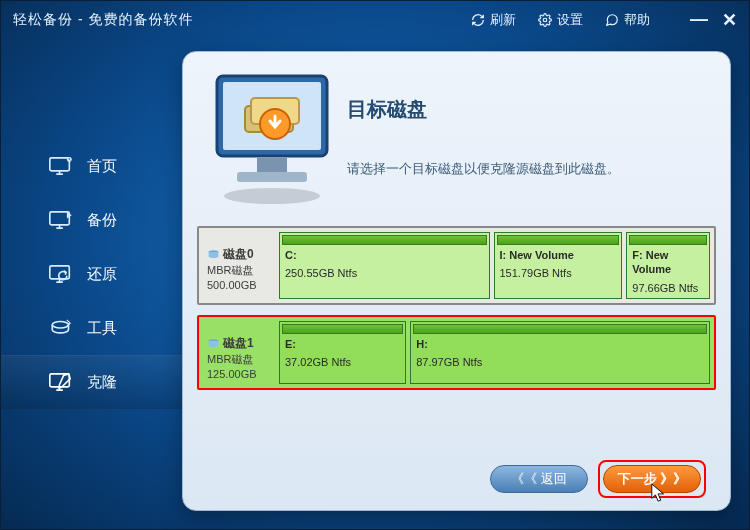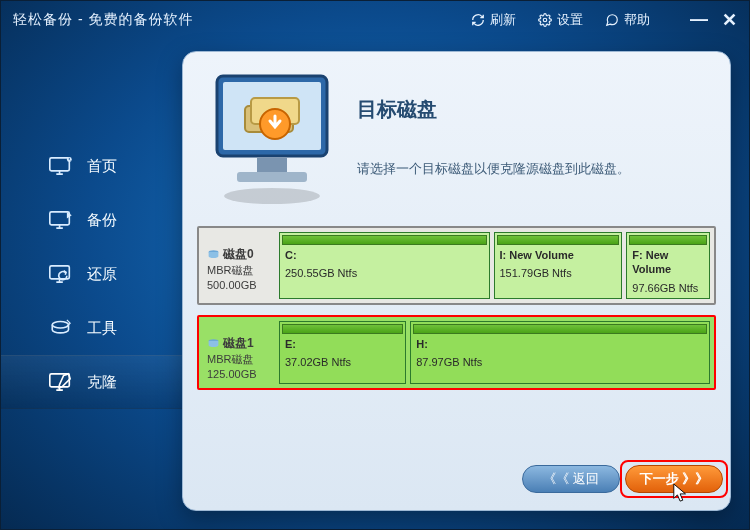--- a/index.html
+++ b/index.html
@@ -30,21 +30,21 @@
   .nav-item.active { background: linear-gradient(to bottom, rgba(255,255,255,0.05), rgba(0,0,0,0.12)); border-top:1px solid rgba(255,255,255,0.12); border-bottom:1px solid rgba(0,0,0,0.25);}
   .nav-item svg { width: 26px; height: 22px; flex-shrink: 0; }
 
   .panel {
     flex: 1; margin: 12px 18px 18px 0;
     background: linear-gradient(to bottom, #eef4fb 0%, #dbe7f3 100%);
     border-radius: 14px; border: 1px solid #9db8d4;
     box-shadow: 0 8px 24px rgba(0,0,0,0.35);
     padding: 14px 14px 50px 14px; position: relative;
   }
-  .hero { display: flex; gap: 10px; }
+  .hero { display: flex; gap: 0; }
   .hero-img { width: 150px; height: 150px; display:flex; align-items:center; justify-content:center; }
   .hero-text { padding-top: 30px; color: #2a4a6a; }
   .hero-text h2 { font-size: 20px; font-weight: bold; margin-bottom: 10px; color:#254b71;}
   .hero-text p { font-size: 13px; color:#3c5a77;margin-top:37px;}
 
   .disk-row { border: 2px solid #888; background:#e8e8e4; margin-top: 10px; display:flex; padding:4px; gap:4px; border-radius:2px;}
   .disk-row.selected { border: 2px solid #ff0000; background:#99e066; }
   .disk-head { width: 72px; padding: 2px 4px; font-size: 11px; color:#3c3c3c; line-height:1.4;margin-top:12px;}
   .disk-head .dname { font-weight:bold; font-size:12px; display:flex; align-items:center; gap:3px;}
   .disk-head .dname svg{width:13px;height:11px;}
@@ -52,21 +52,21 @@
   .part {
     border: 1px solid #2c7a2c; background:#c5f0a0; font-size:11px; color:#2a2a2a;
     padding:0; display:flex; flex-direction:column; line-height:1.3;
     position:relative;
   }
   .disk-row.selected .part{ background:#92dd59;}
   .part .bar{ height:10px; margin:2px; background:linear-gradient(to bottom,#6fc23a,#4aa317); border:1px solid #3a7a1f;}
   .part .plabel{padding:1px 5px 4px 5px; font-weight:bold; font-size:11px;}
   .part .psize{padding:0 5px 3px 5px; font-size:11px; font-weight:normal;}
 
-  .footer { position:absolute; right:2px; bottom:12px; display:flex; align-items:center;}
+  .footer { position:absolute; right:24px; bottom:12px; display:flex; gap:10px; align-items:center;}
   .btn {
     min-width: 98px; height:28px; border-radius:14px; font-size:13px; display:flex; align-items:center; justify-content:center;
     cursor:pointer; color:#fff; position:relative;
   }
   .btn-back { background:linear-gradient(to bottom,#8cb8e0,#4a7fb5); border:1px solid #3a6a9c;}
   .btn-next { background:linear-gradient(to bottom,#ff9a3a,#e2610a); border:1px solid #b54600; font-weight:bold;}
   .btn-next-box{ border:2px solid #ff0000; padding:3px; border-radius:8px;}
   .cursor { position:absolute; width:18px; height:22px; right:38px; bottom:-6px; pointer-events:none;}
 </style>
 </head>

